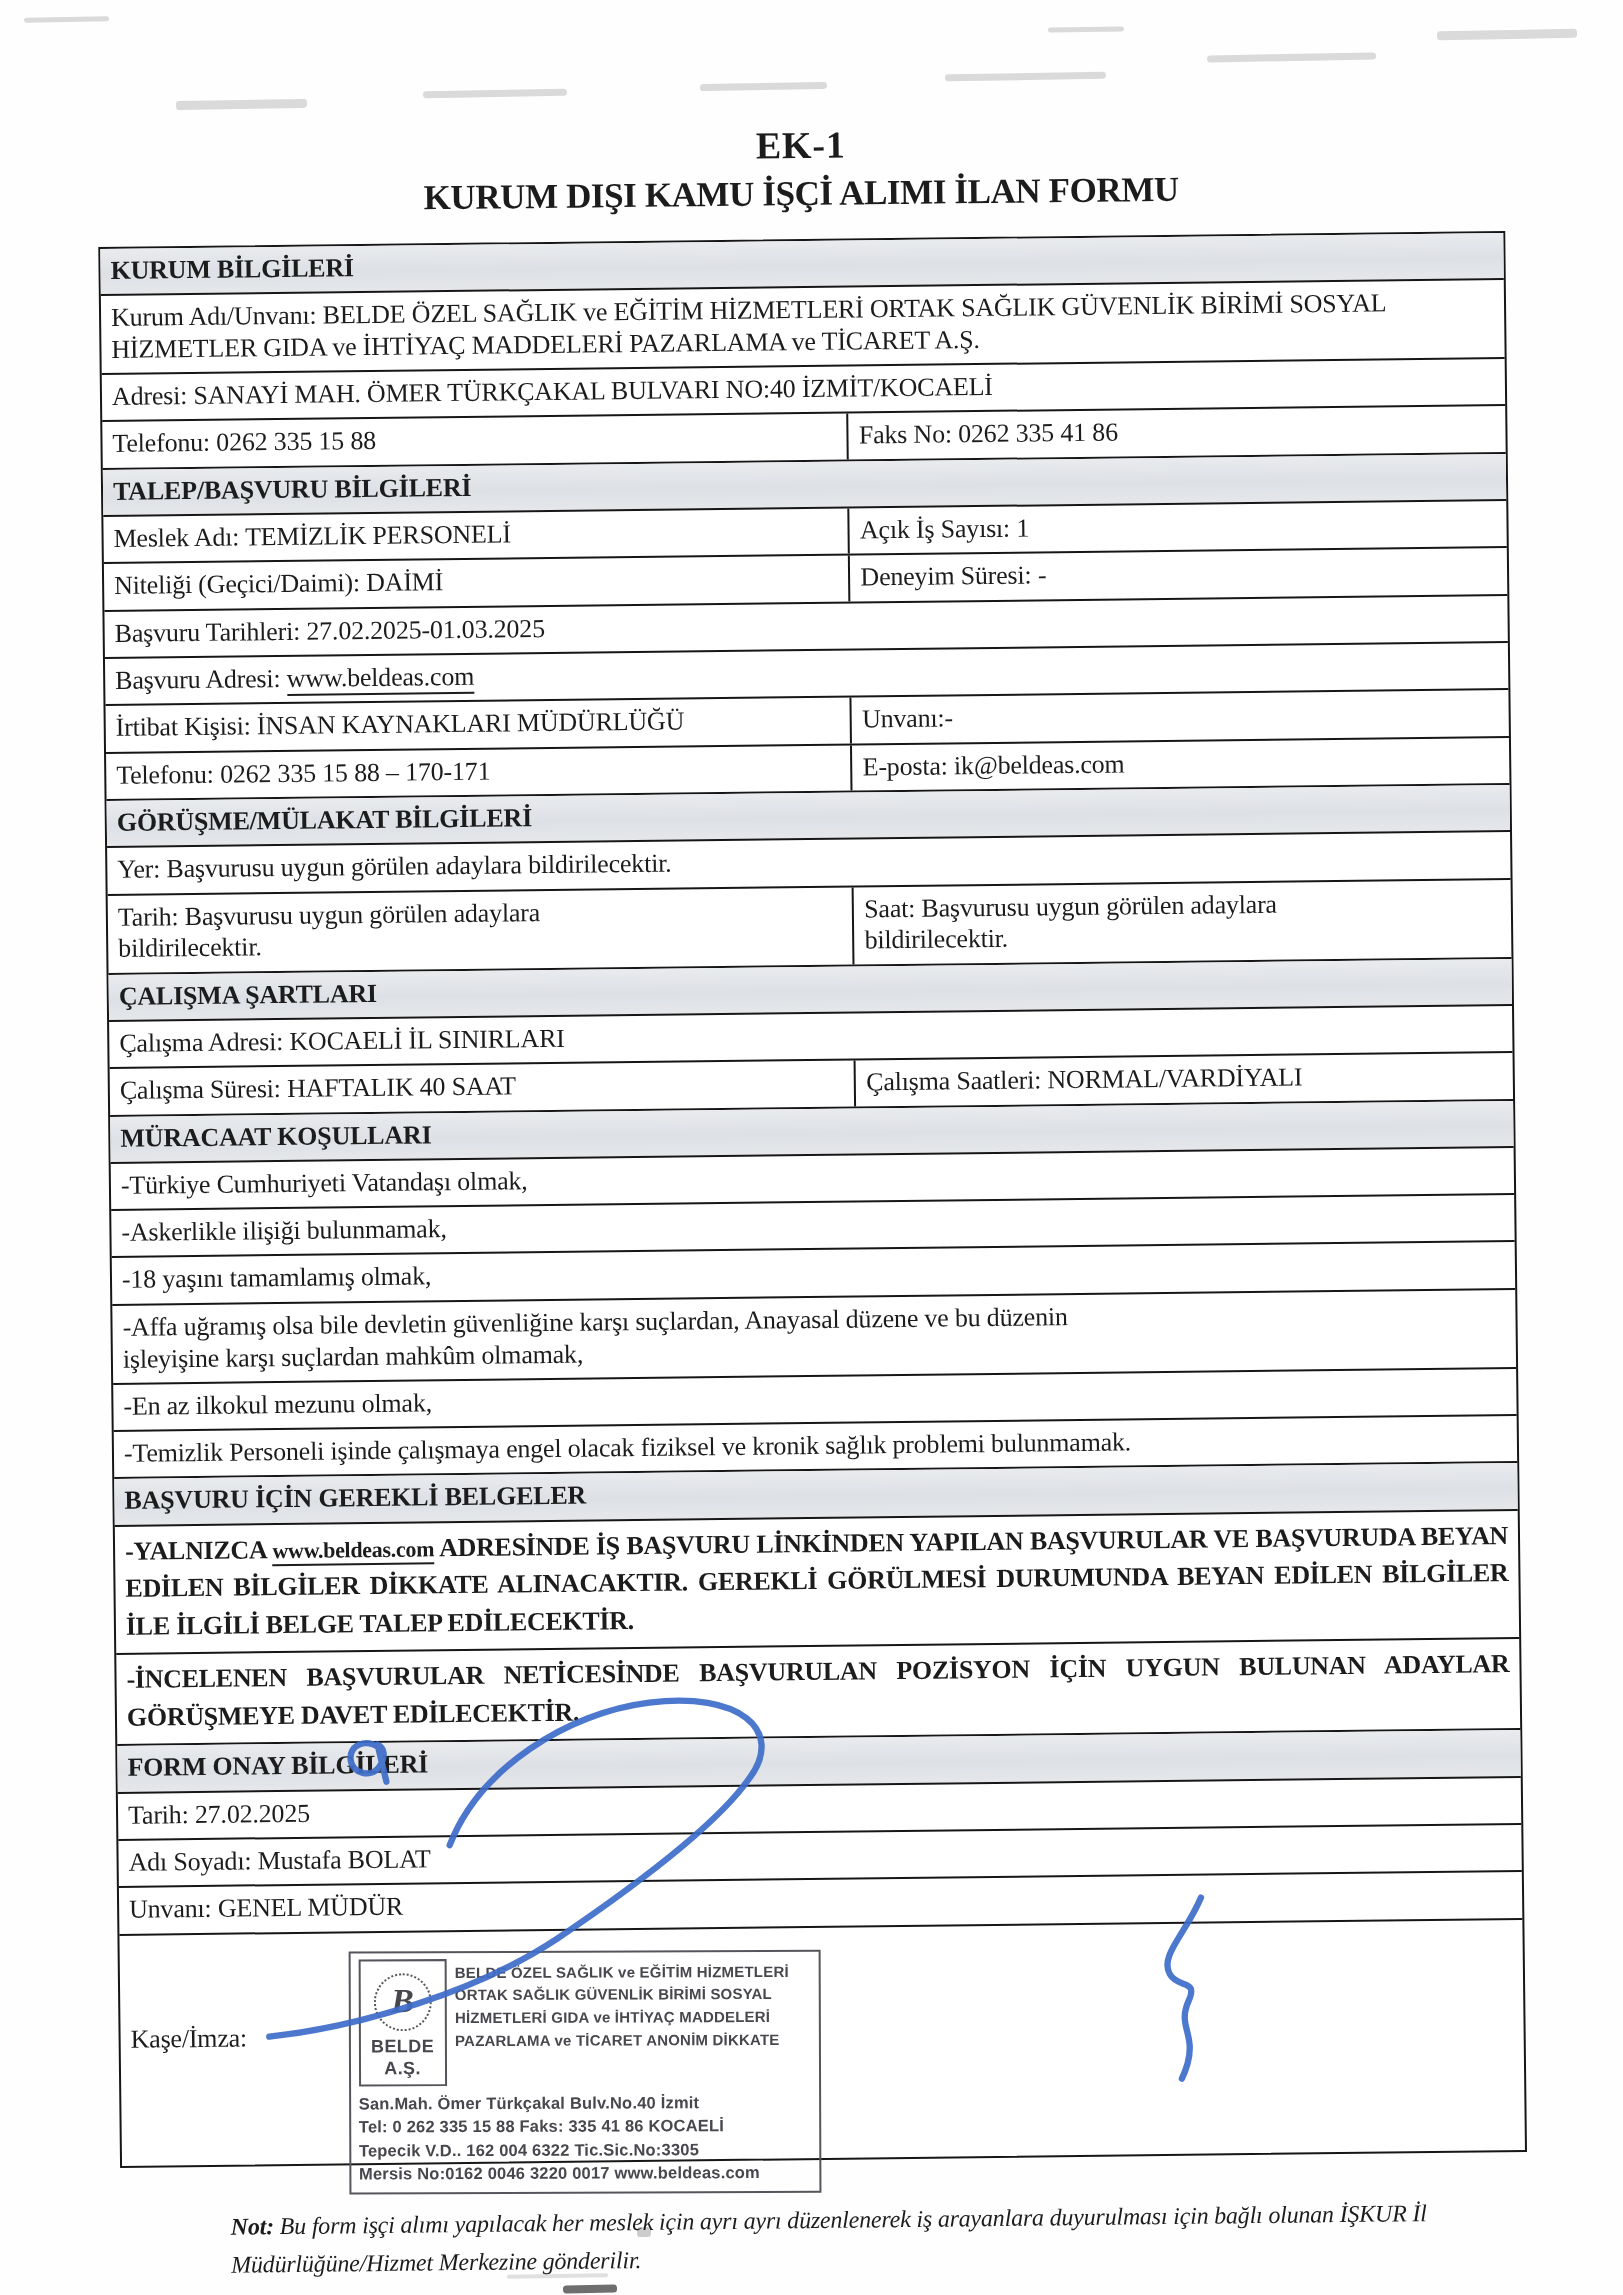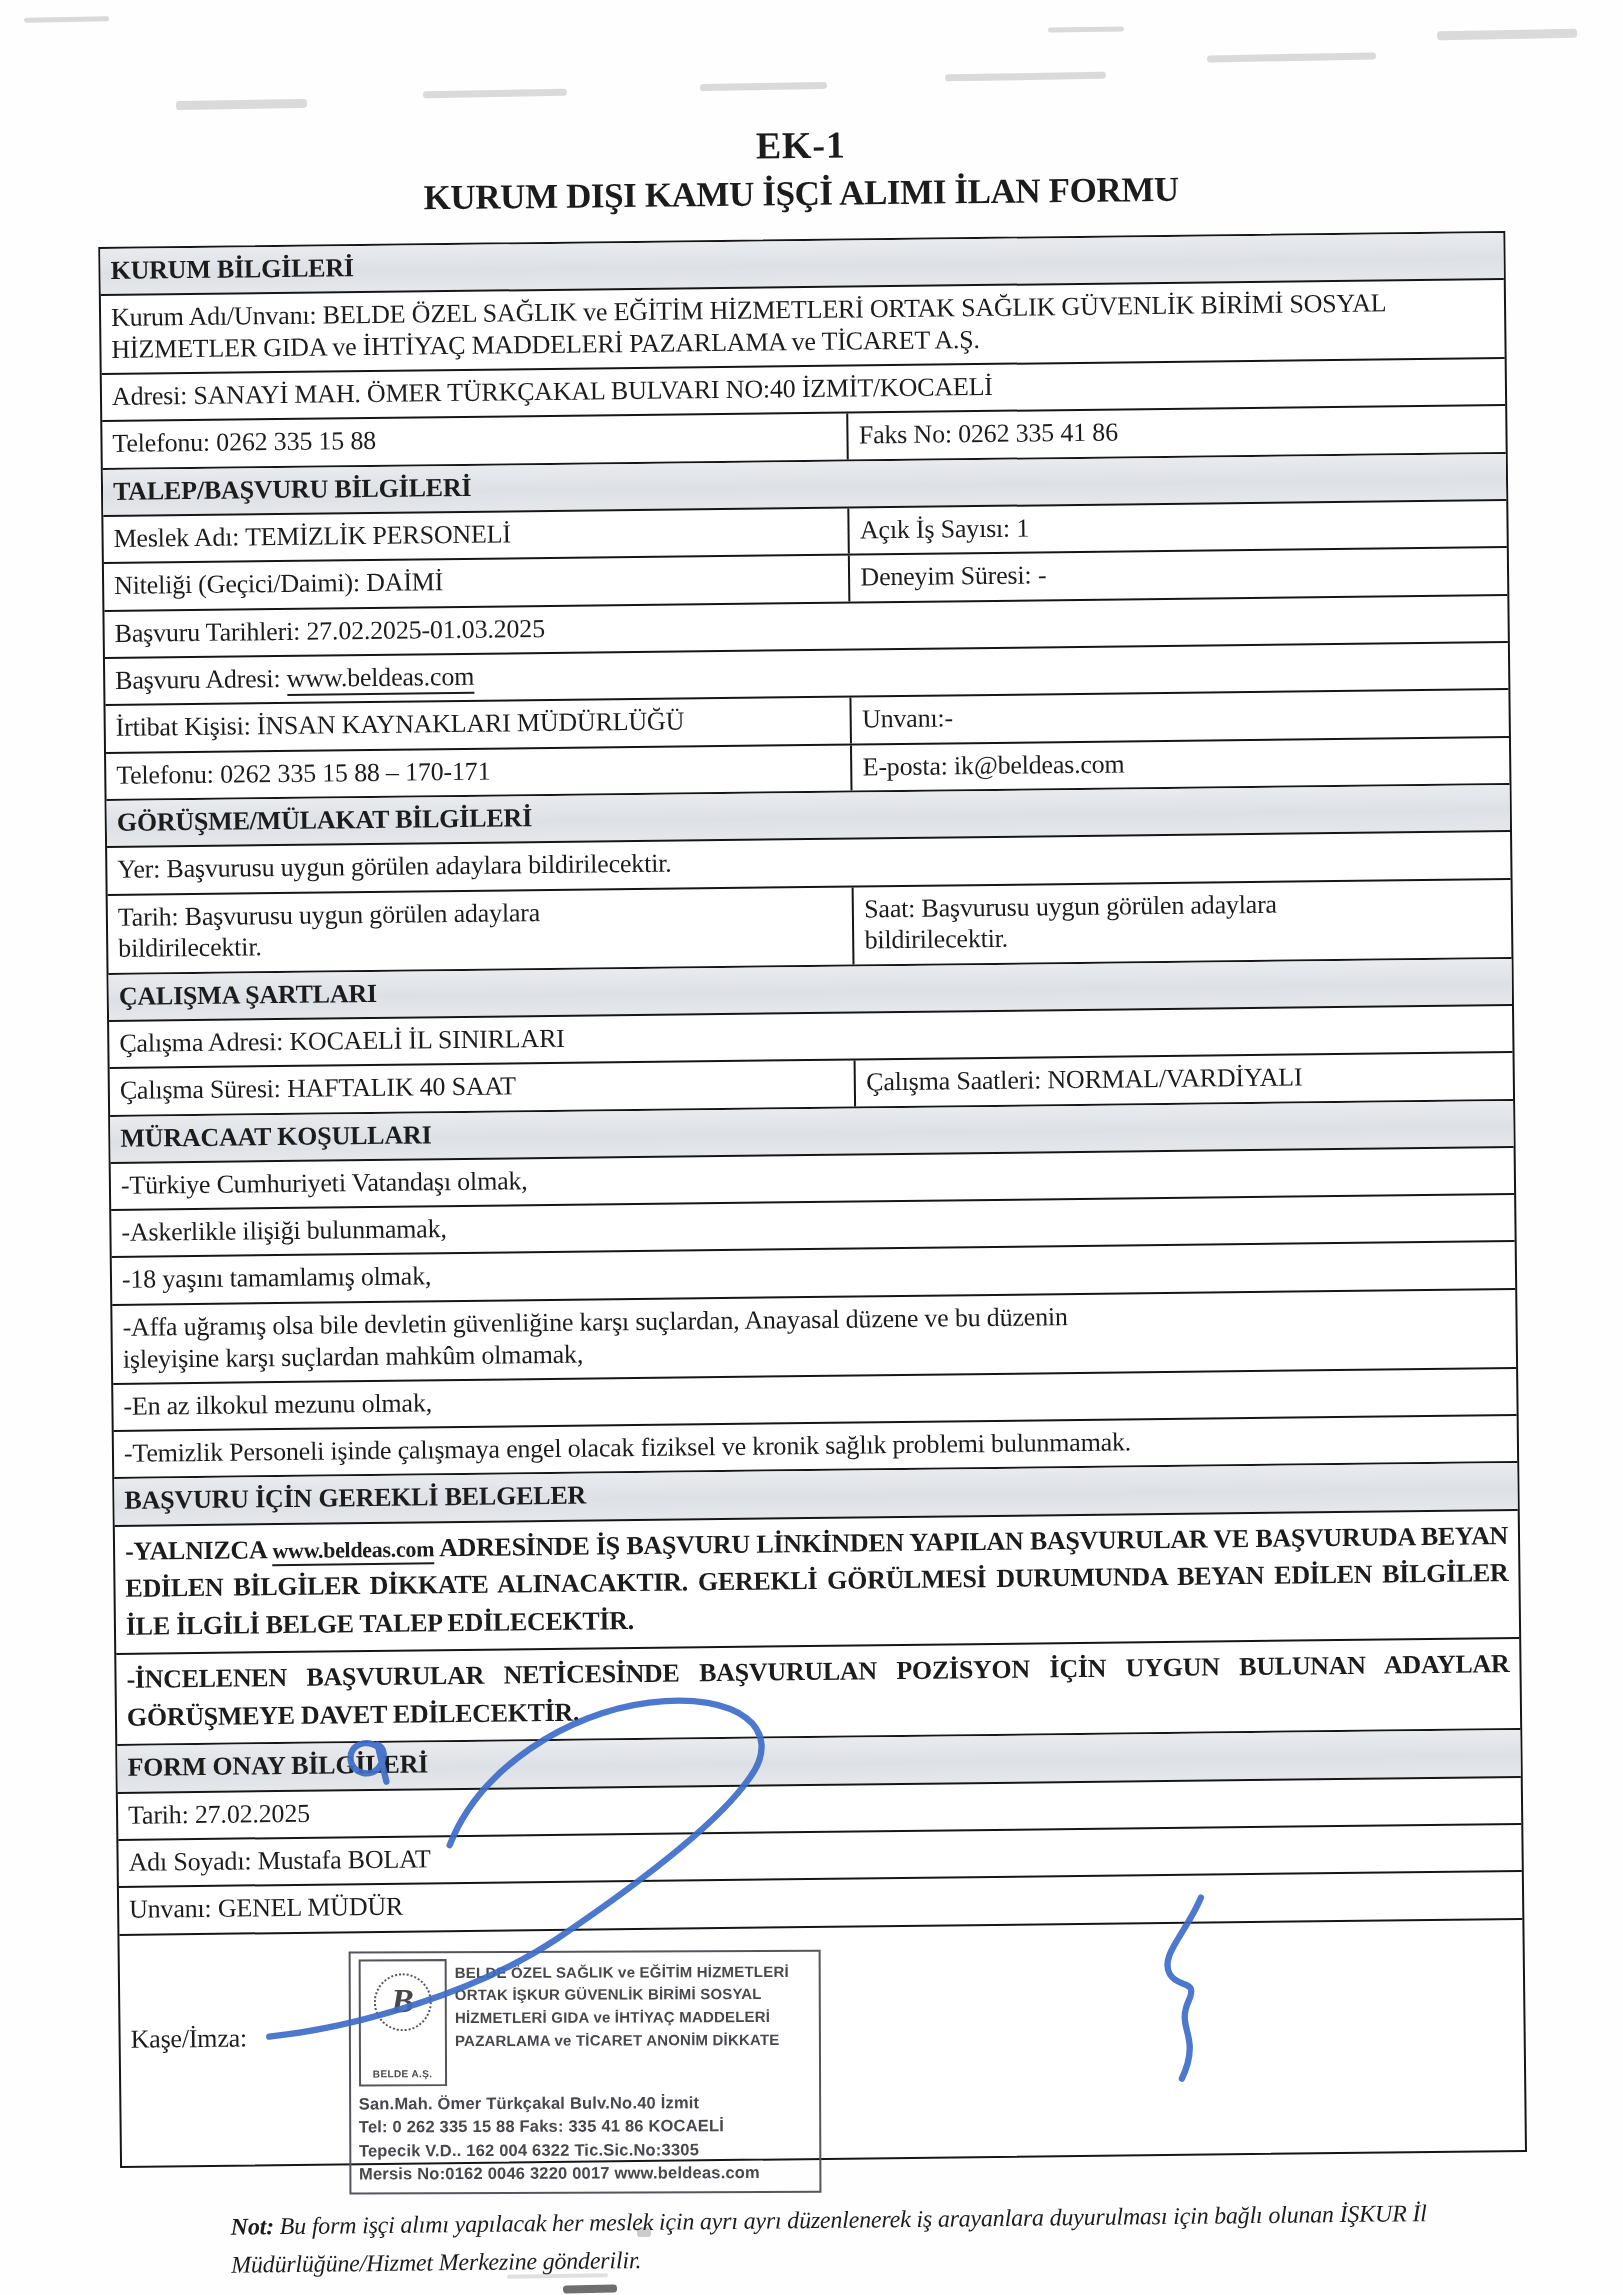--- a/index.html
+++ b/index.html
@@ -59,21 +59,21 @@
     padding:6px 7.6px 6.8px;box-sizing:border-box;
     background:transparent;
   }
   .stamp-top{display:flex;gap:8.5px;}
   .stamp-logo{width:88px;height:127px;border:2.1px solid #55555b;flex:none;position:relative;text-align:center;box-sizing:border-box;}
   .logo-circle{
     width:54px;height:54px;border:2.1px dotted #55555b;border-radius:50%;
     margin:12px auto 0;line-height:51px;font-size:34px;
     font-family:"Liberation Serif", serif;font-style:italic;font-weight:bold;
   }
-  .logo-name{font-size:10px;letter-spacing:0.4px;position:absolute;bottom:4.2px;left:0;right:0;}
+  .logo-name{font-size:18px;letter-spacing:0.4px;position:absolute;bottom:4.2px;left:0;right:0;}
   .stamp-lines{font-size:15px;line-height:1.52;letter-spacing:0.2px;padding-top:2.5px;white-space:nowrap;}
   .stamp-bottom{font-size:16.5px;line-height:1.42;margin-top:6px;letter-spacing:0.2px;white-space:nowrap;}
   .note{
     margin:41px 0 0 218px;width:1251px;
     font-size:24px;font-style:italic;line-height:1.6;
     letter-spacing:-0.2px;
   }
   .note-prefix{font-weight:bold;}
   .sigs{position:absolute;left:0;top:0;pointer-events:none;}
 </style>
@@ -170,21 +170,21 @@
     <div class="row kase">
       <span class="kase-label">Kaşe/İmza:</span>
       <div class="stamp">
         <div class="stamp-top">
           <div class="stamp-logo">
             <div class="logo-circle">B</div>
             <div class="logo-name">BELDE A.Ş.</div>
           </div>
           <div class="stamp-lines">
             <div>BELDE ÖZEL SAĞLIK ve EĞİTİM HİZMETLERİ</div>
-            <div>ORTAK İŞKUR GÜVENLİK BİRİMİ SOSYAL</div>
+            <div>ORTAK SAĞLIK GÜVENLİK BİRİMİ SOSYAL</div>
             <div>HİZMETLERİ GIDA ve İHTİYAÇ MADDELERİ</div>
             <div>PAZARLAMA ve TİCARET ANONİM DİKKATE</div>
           </div>
         </div>
         <div class="stamp-bottom">
           <div>San.Mah. Ömer Türkçakal Bulv.No.40 İzmit</div>
           <div>Tel: 0 262 335 15 88 Faks: 335 41 86 KOCAELİ</div>
           <div>Tepecik V.D.. 162 004 6322 Tic.Sic.No:3305</div>
           <div>Mersis No:0162 0046 3220 0017  www.beldeas.com</div>
         </div>

